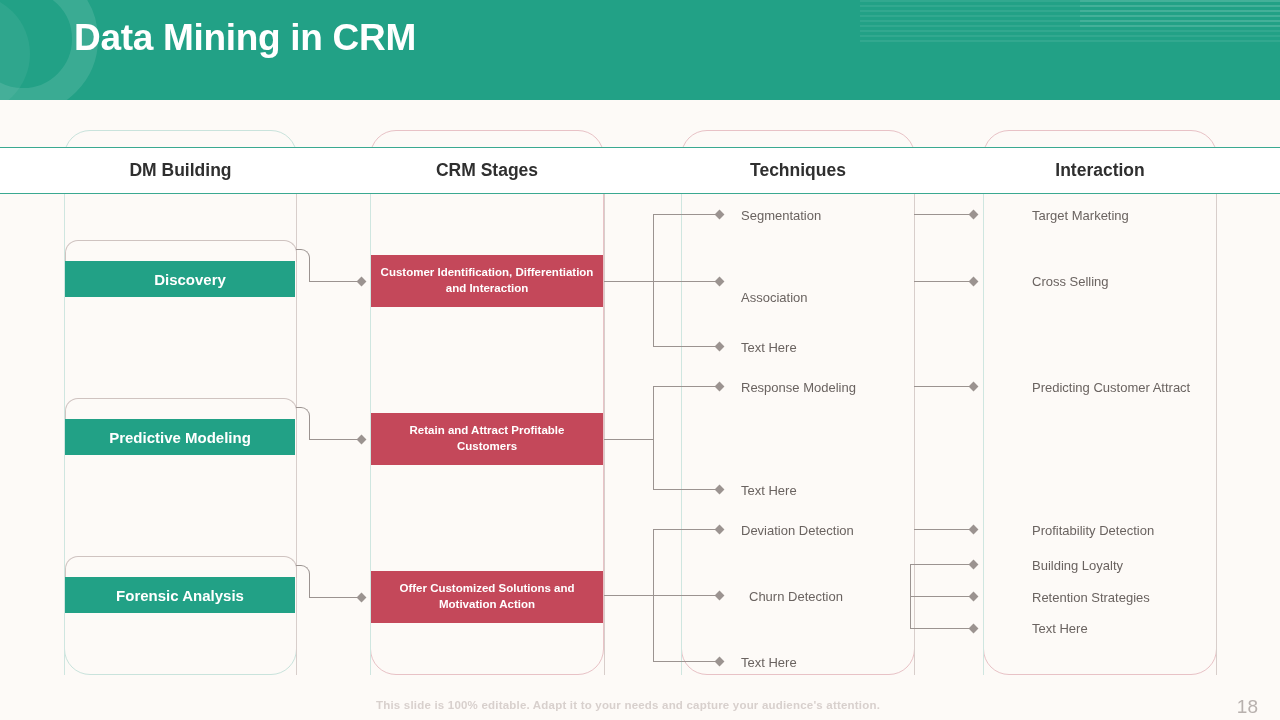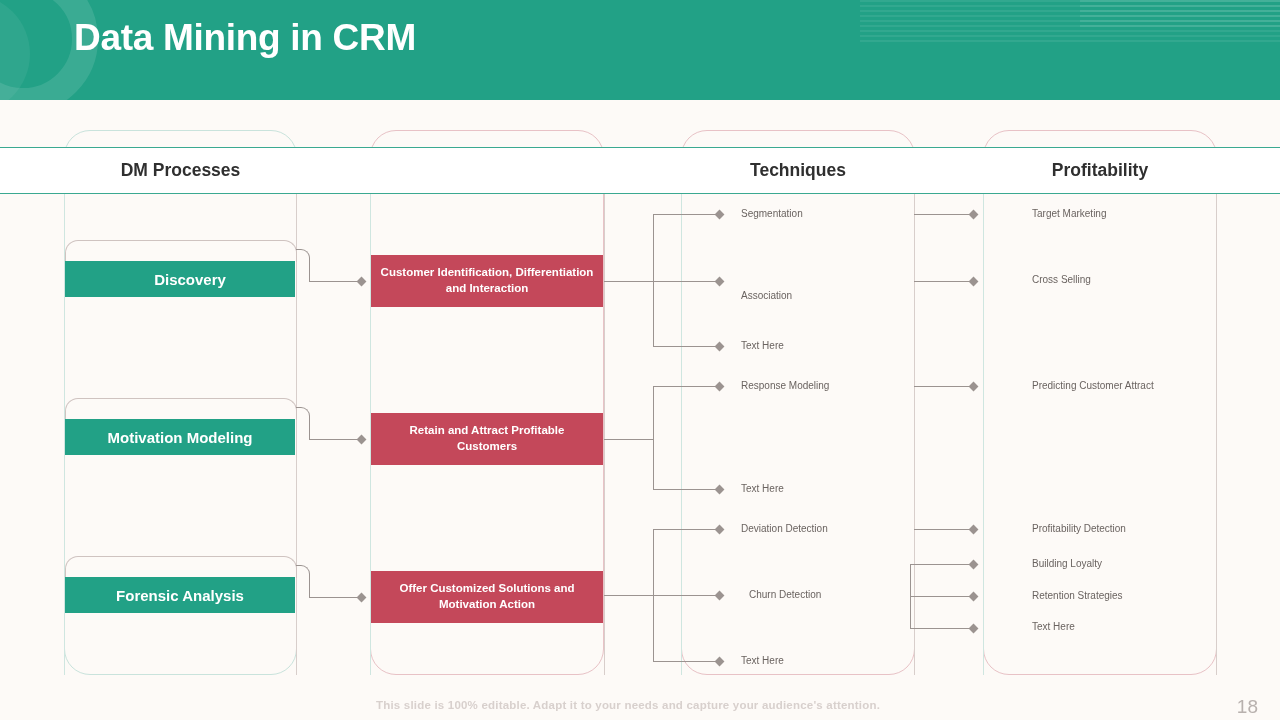--- a/index.html
+++ b/index.html
@@ -93,21 +93,21 @@
     position:absolute; left:371px; width:232px;
     background:#c4485a; color:#ffffff;
     font-size:11.5px; font-weight:bold; text-align:center;
     display:flex; align-items:center; justify-content:center;
     padding:0 8px; line-height:1.35;
     z-index:4;
   }
 
   
   .leaf {
-    position:absolute; font-size:10px; color:#6a6360;
+    position:absolute; font-size:13px; color:#6a6360;
     white-space:nowrap; z-index:4;
   }
 
   
   .hline { position:absolute; height:1px; background:#9b9390; z-index:3; }
   .vseg  { position:absolute; width:1px;  background:#9b9390; z-index:3; }
   .diamond {
     position:absolute; width:7px; height:7px; background:#9b9390;
     transform:rotate(45deg); z-index:3;
   }
@@ -147,29 +147,30 @@
 <div class="vline teal" style="left:64px;"></div>
 <div class="vline" style="left:296px;"></div>
 <div class="vline teal" style="left:370px;"></div>
 <div class="vline" style="left:604px;"></div>
 <div class="vline teal" style="left:681px;"></div>
 <div class="vline" style="left:914px;"></div>
 <div class="vline teal" style="left:983px;"></div>
 <div class="vline" style="left:1216px;"></div>
 
 <div id="header-band">
-  <div class="col-head" style="left:64px;  width:233px;">DM Processes</div>
+  <div class="col-head" style="left:64px;  width:233px;">DM Building</div>
+  <div class="col-head" style="left:370px; width:234px;">CRM Stages</div>
   <div class="col-head" style="left:681px; width:234px;">Techniques</div>
-  <div class="col-head" style="left:983px; width:234px;">Profitability</div>
+  <div class="col-head" style="left:983px; width:234px;">Interaction</div>
 </div>
 
 <div class="proc-cap" style="top:240px;"></div>
 <div class="proc-box" style="top:261px;padding-left:20px;">Discovery</div>
 <div class="proc-cap" style="top:398px;"></div>
-<div class="proc-box" style="top:419px;">Motivation Modeling</div>
+<div class="proc-box" style="top:419px;">Predictive Modeling</div>
 <div class="proc-cap" style="top:556px;"></div>
 <div class="proc-box" style="top:577px;">Forensic Analysis</div>
 
 <div class="stage-box" style="top:255px; height:52px;">Customer Identification, Differentiation and Interaction</div>
 <div class="stage-box" style="top:413px; height:52px;">Retain and Attract Profitable Customers</div>
 <div class="stage-box" style="top:571px; height:52px;">Offer Customized Solutions and Motivation Action</div>
 
 <div class="elbow" style="left:296px; top:249px; width:14px; height:32px;"></div>
 <div class="hline" style="left:309px; top:281px; width:52px;"></div>
 <div class="diamond" style="left:358px; top:278px;"></div>

